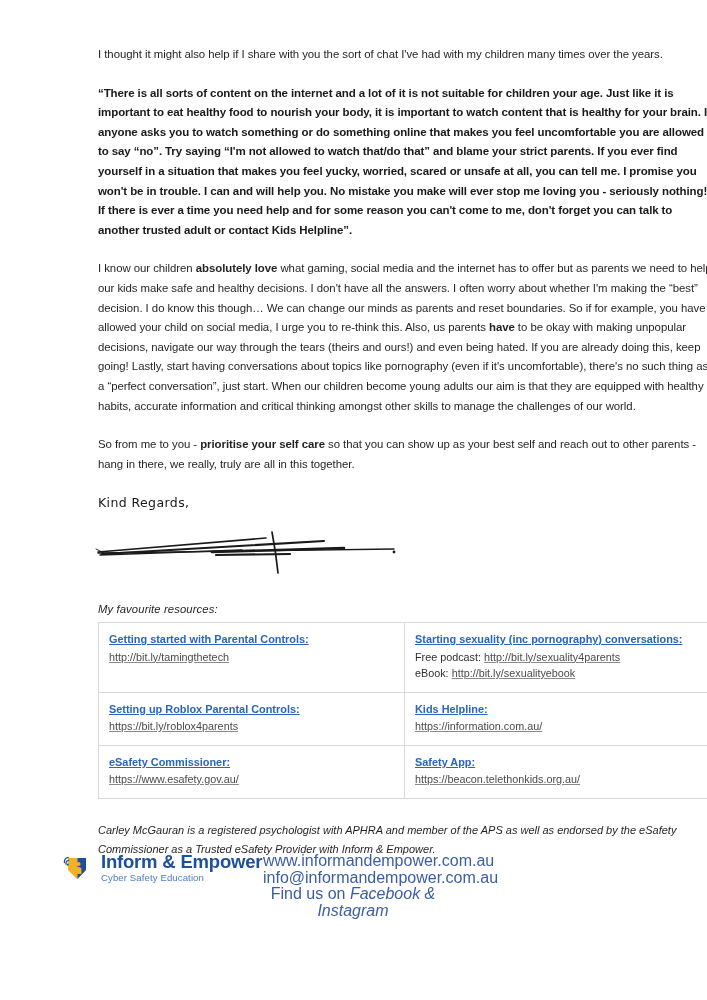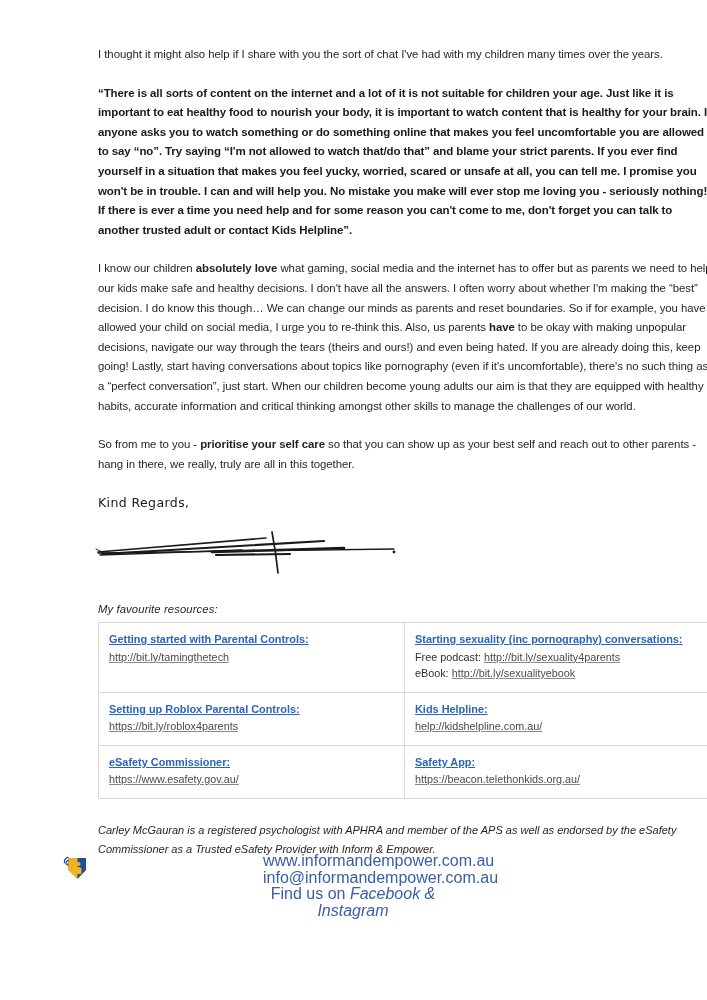--- a/index.html
+++ b/index.html
@@ -230,21 +230,21 @@
             <span class="res-line"><span class="res-pre">eBook: </span><span class="lnk">http://bit.ly/sexualityebook</span></span>
           </td>
         </tr>
         <tr>
           <td class="c1">
             <span class="res-head">Setting up Roblox Parental Controls:</span>
             <span class="res-line"><span class="res-pre"></span><span class="lnk">https://bit.ly/roblox4parents</span></span>
           </td>
           <td class="c2">
             <span class="res-head">Kids Helpline:</span>
-            <span class="res-line"><span class="res-pre"></span><span class="lnk">help://kidshelpline.com.au/</span></span>
+            <span class="res-line"><span class="res-pre"></span><span class="lnk">https://information.com.au/</span></span>
           </td>
         </tr>
         <tr>
           <td class="c1">
             <span class="res-head">eSafety Commissioner:</span>
             <span class="res-line"><span class="res-pre"></span><span class="lnk">https://www.esafety.gov.au/</span></span>
           </td>
           <td class="c2">
             <span class="res-head">Safety App:</span>
             <span class="res-line"><span class="res-pre"></span><span class="lnk">https://beacon.telethonkids.org.au/</span></span>
@@ -264,20 +264,24 @@
         <path d="M7 7 L25 7 L25 19 L16 28 L7 19 Z" fill="#f0b323"></path>
         <path d="M16.5 7 L25 7 L25 19 L16.5 28 Z" fill="#1d4f9c"></path>
         <circle cx="17.5" cy="13" r="2.1" fill="#f0b323"></circle>
         <path d="M14.6 17.2 Q17.5 15 20.4 17.2 L20.4 23 L14.6 23 Z" fill="#f0b323"></path>
         <g stroke="#1d4f9c" fill="none" stroke-width="1.3" stroke-linecap="round">
           <path d="M3.4 11.6 A5 5 0 0 1 7.2 6.4"></path>
           <path d="M5.0 13.0 A3.1 3.1 0 0 1 7.6 9.3"></path>
         </g>
         <circle cx="6.6" cy="13.6" r="1.1" fill="#1d4f9c"></circle>
       </svg>
+      <div class="ie-text">
+        <div class="ie-title">Inform &amp; Empower</div>
+        <div class="ie-sub">Cyber Safety Education</div>
+      </div>
     </div>
 
     <div class="foot-mid">
       <div>www.informandempower.com.au</div>
       <div>info@informandempower.com.au</div>
       <div><span>Find us on </span><span class="it">Facebook &amp; Instagram</span></div>
     </div>
 
 
   </div>

